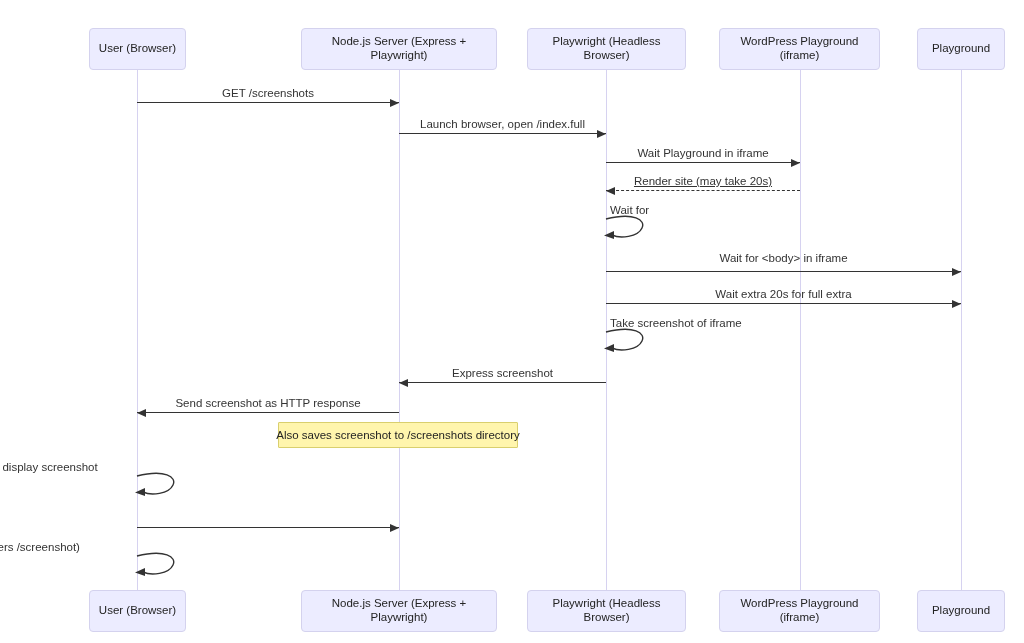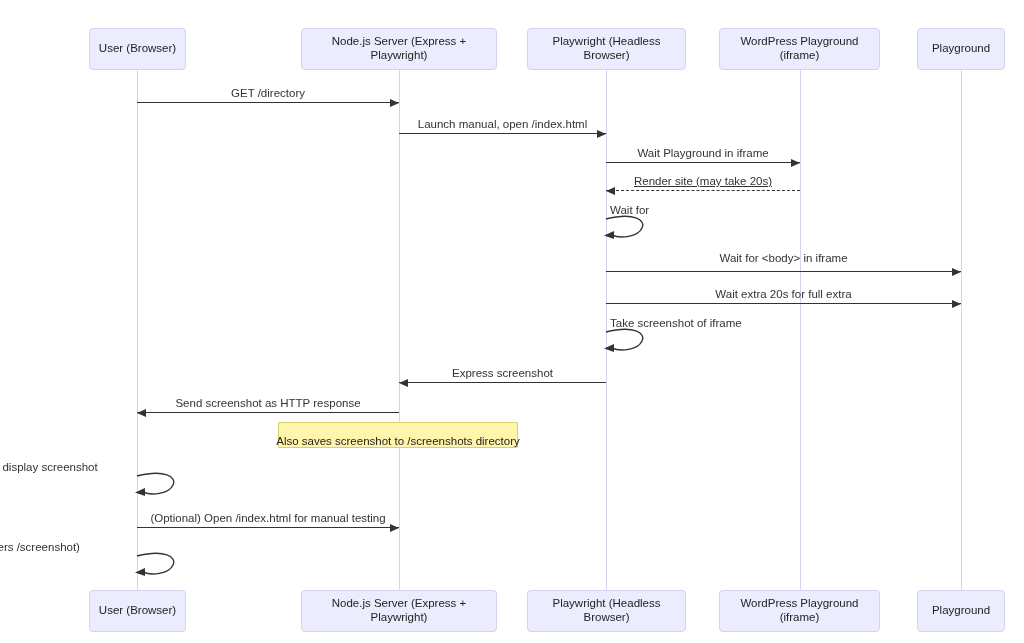--- a/index.html
+++ b/index.html
@@ -80,21 +80,21 @@
     border-bottom: 4.5px solid transparent;
     border-right: 9px solid #333333;
   }
   .note-box {
     position: absolute;
     box-sizing: border-box;
     background: #fff5ad;
     border: 1px solid #d9cf6e;
     border-radius: 1px;
     display: flex;
-    align-items: flex-end;
+    align-items: center;
     justify-content: center;
     font-size: 11.5px;
     color: #232323;
     padding: 0 10px;
     white-space: nowrap;
   }
   .self-loop {
     position: absolute;
   }
 </style>
@@ -132,24 +132,24 @@
       <span>Playwright (Headless Browser)</span>
     </div>
     <div class="actor-box" style="left: 719px; top: 590px; width: 161px; height: 42px;">
       <span>WordPress Playground (iframe)</span>
     </div>
     <div class="actor-box" style="left: 917px; top: 590px; width: 88px; height: 42px;">
       <span>Playground</span>
     </div>
     <div class="arrow-line" style="left: 137px; top: 102px; width: 262px;"></div>
     <div class="arrow-head right" style="top: 98.5px; left: 390px;"></div>
-    <div class="msg-label center" style="left: 268px; top: 88px;">GET /directory</div>
+    <div class="msg-label center" style="left: 268px; top: 88px;">GET /screenshots</div>
     <div class="arrow-line" style="left: 399px; top: 133px; width: 207px;"></div>
     <div class="arrow-head right" style="top: 129.5px; left: 597px;"></div>
-    <div class="msg-label center" style="left: 502.5px; top: 119px;">Launch manual, open /index.html</div>
+    <div class="msg-label center" style="left: 502.5px; top: 119px;">Launch browser, open /index.full</div>
     <div class="arrow-line" style="left: 606px; top: 162px; width: 194px;"></div>
     <div class="arrow-head right" style="top: 158.5px; left: 791px;"></div>
     <div class="msg-label center" style="left: 703px; top: 148px;">Wait Playground in iframe</div>
     <div class="arrow-line dashed" style="left: 606px; top: 190px; width: 194px;"></div>
     <div class="arrow-head left" style="top: 186.5px; left: 606px;"></div>
     <div class="msg-label center" style="left: 703px; top: 176px; text-decoration: underline;">Render site (may take 20s)</div>
     <div class="msg-label left" style="left: 610px; top: 205px;">Wait for</div>
     <div class="self-loop" style="left: 604px; top: 214px;"><svg width="46" height="30" viewBox="0 0 46 30" xmlns="http://www.w3.org/2000/svg">
         <path d="M2 5 C 30 -2, 42 6, 38 14 C 34 23, 16 25, 8 21" fill="none" stroke="#333333" stroke-width="1.4"></path>
         <polygon points="10,17 0,21.5 10,25" fill="#333333"></polygon>
@@ -171,21 +171,20 @@
     <div class="arrow-line" style="left: 137px; top: 412px; width: 262px;"></div>
     <div class="arrow-head left" style="top: 408.5px; left: 137px;"></div>
     <div class="msg-label center" style="left: 268px; top: 398px;">Send screenshot as HTTP response</div>
     <div class="msg-label left" style="left: -119px; top: 462px;">(Optional) Download or display screenshot</div>
     <div class="self-loop" style="left: 135px; top: 471px;"><svg width="46" height="30" viewBox="0 0 46 30" xmlns="http://www.w3.org/2000/svg">
         <path d="M2 5 C 30 -2, 42 6, 38 14 C 34 23, 16 25, 8 21" fill="none" stroke="#333333" stroke-width="1.4"></path>
         <polygon points="10,17 0,21.5 10,25" fill="#333333"></polygon>
       </svg></div>
     <div class="arrow-line" style="left: 137px; top: 527px; width: 262px;"></div>
     <div class="arrow-head right" style="top: 523.5px; left: 390px;"></div>
-    <div class="msg-label center" style="left: 268px; top: 513px;">(Optional) Open /index.html for manual testing</div>
     <div class="msg-label left" style="left: -189px; top: 542px;">Click "Take Screenshot" button (triggers /screenshot)</div>
     <div class="self-loop" style="left: 135px; top: 551px;"><svg width="46" height="30" viewBox="0 0 46 30" xmlns="http://www.w3.org/2000/svg">
         <path d="M2 5 C 30 -2, 42 6, 38 14 C 34 23, 16 25, 8 21" fill="none" stroke="#333333" stroke-width="1.4"></path>
         <polygon points="10,17 0,21.5 10,25" fill="#333333"></polygon>
       </svg></div>
     <div class="note-box" style="left: 278px; top: 422px; width: 240px; height: 26px;">
       <span>Also saves screenshot to /screenshots directory</span>
     </div>
   </div>
 

